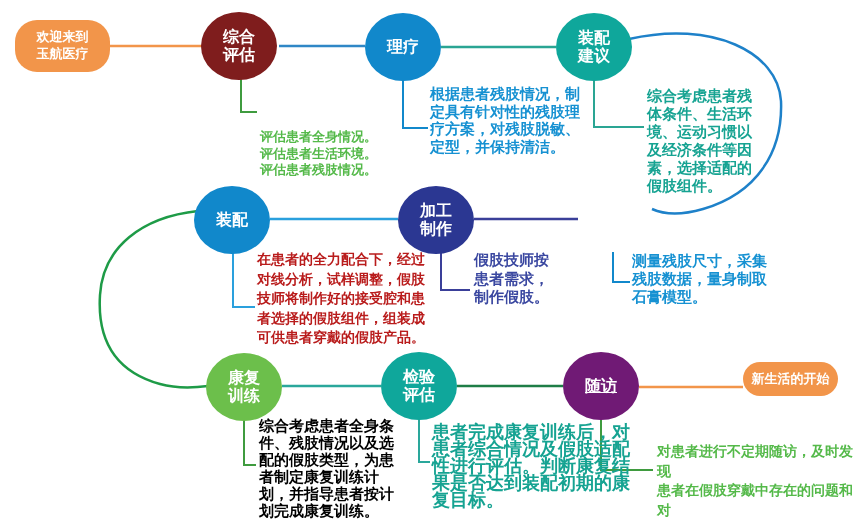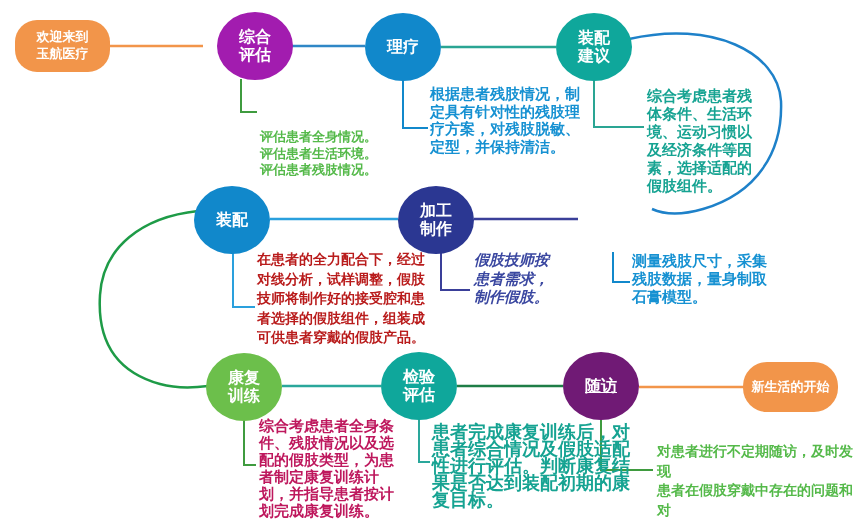--- a/index.html
+++ b/index.html
@@ -8,38 +8,38 @@
   #canvas{position:absolute;left:0;top:0;width:859px;height:519px;}
   #wires{position:absolute;left:0;top:0;z-index:1;}
   .node{position:absolute;width:76px;height:68px;border-radius:50%;
         display:flex;align-items:center;justify-content:center;
         color:#fff;font-weight:bold;font-size:16px;line-height:1.15;
         text-align:center;white-space:pre-line;z-index:2;}
   .pill{position:absolute;display:flex;align-items:center;justify-content:center;
         color:#fff;font-weight:bold;text-align:center;white-space:pre-line;
         background:#F2954A;z-index:2;}
   .pill-start{left:15px;top:20px;width:95px;height:52px;font-size:13px;border-radius:22px;line-height:1.3;}
-  .pill-end{left:743px;top:362px;width:95px;height:50px;font-size:13px;border-radius:24px;}
+  .pill-end{left:743px;top:362px;width:95px;height:34px;font-size:13px;border-radius:24px;}
   .desc{position:absolute;font-weight:bold;white-space:pre-line;z-index:2;}
-  .n-assess{left:217px;top:12px;background:#a21caf;}
+  .n-assess{left:201px;top:12px;background:#7f1d1d;}
   .n-physio{left:365px;top:13px;background:#1188CB;}
   .n-advice{left:556px;top:13px;background:#0FA79B;}
   .n-measure{left:578px;top:185px;background:#1188CB;}
   .n-fabricate{left:398px;top:186px;background:#2B3792;text-align:center;}
   .n-fit{left:194px;top:186px;background:#1188CB;}
   .n-rehab{left:206px;top:353px;background:#6CBF4B;}
   .n-review{left:381px;top:352px;background:#0FA79B;}
   .n-followup{left:563px;top:352px;background:#701a75;text-decoration:underline;}
   .d-assess{left:260px;top:84px;color:#54B949;font-size:13px;line-height:16.5px;margin-top:45px;}
   .d-physio{left:430px;top:85px;color:#1691D2;font-size:15px;line-height:17.5px;}
   .d-advice{left:647px;top:87px;color:#16A392;font-size:15px;line-height:18px;}
   .d-measure{left:632px;top:252px;color:#1691D2;font-size:15px;line-height:18px;}
-  .d-fabricate{left:474px;top:251px;color:#3A47A0;font-size:15px;line-height:18.5px;font-style:italic;}
+  .d-fabricate{left:474px;top:251px;color:#3A47A0;font-size:15px;line-height:18.5px;}
   .d-fit{left:257px;top:250px;color:#b91c1c;font-size:14px;line-height:19.5px;}
-  .d-rehab{left:259px;top:417px;color:#be185d;font-size:15px;line-height:17px;}
+  .d-rehab{left:259px;top:417px;color:#000000;font-size:15px;line-height:17px;}
   .d-review{left:432px;top:424px;color:#16A392;font-size:18px;line-height:17px;}
   .d-followup{left:657px;top:442px;color:#54B949;font-size:14px;line-height:19.5px;}
 </style>
 </head>
 <body>
 
 <div id="canvas">
 
   <svg id="wires" width="859" height="519" viewBox="0 0 859 519">
 

